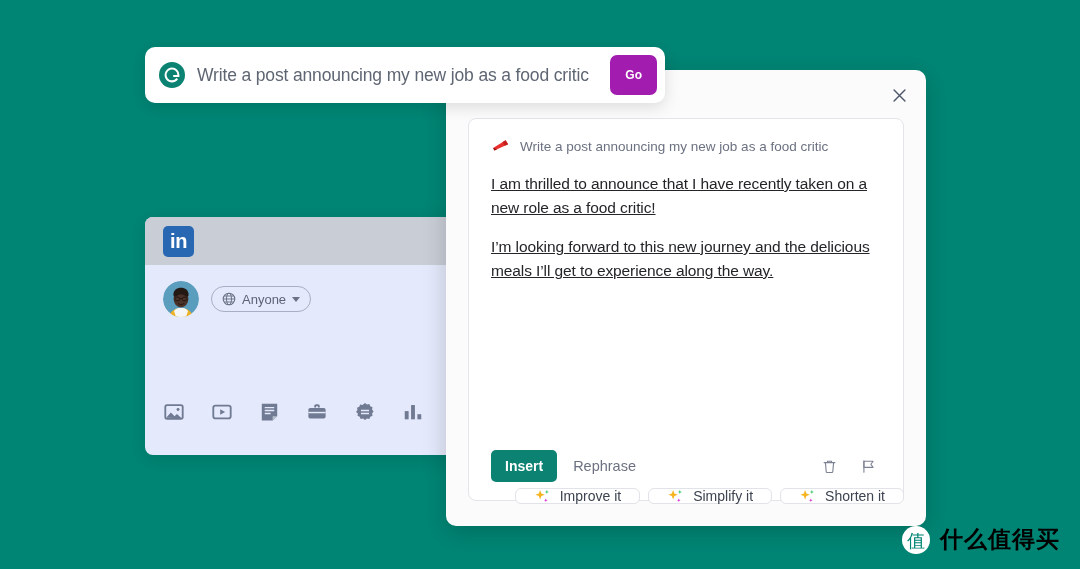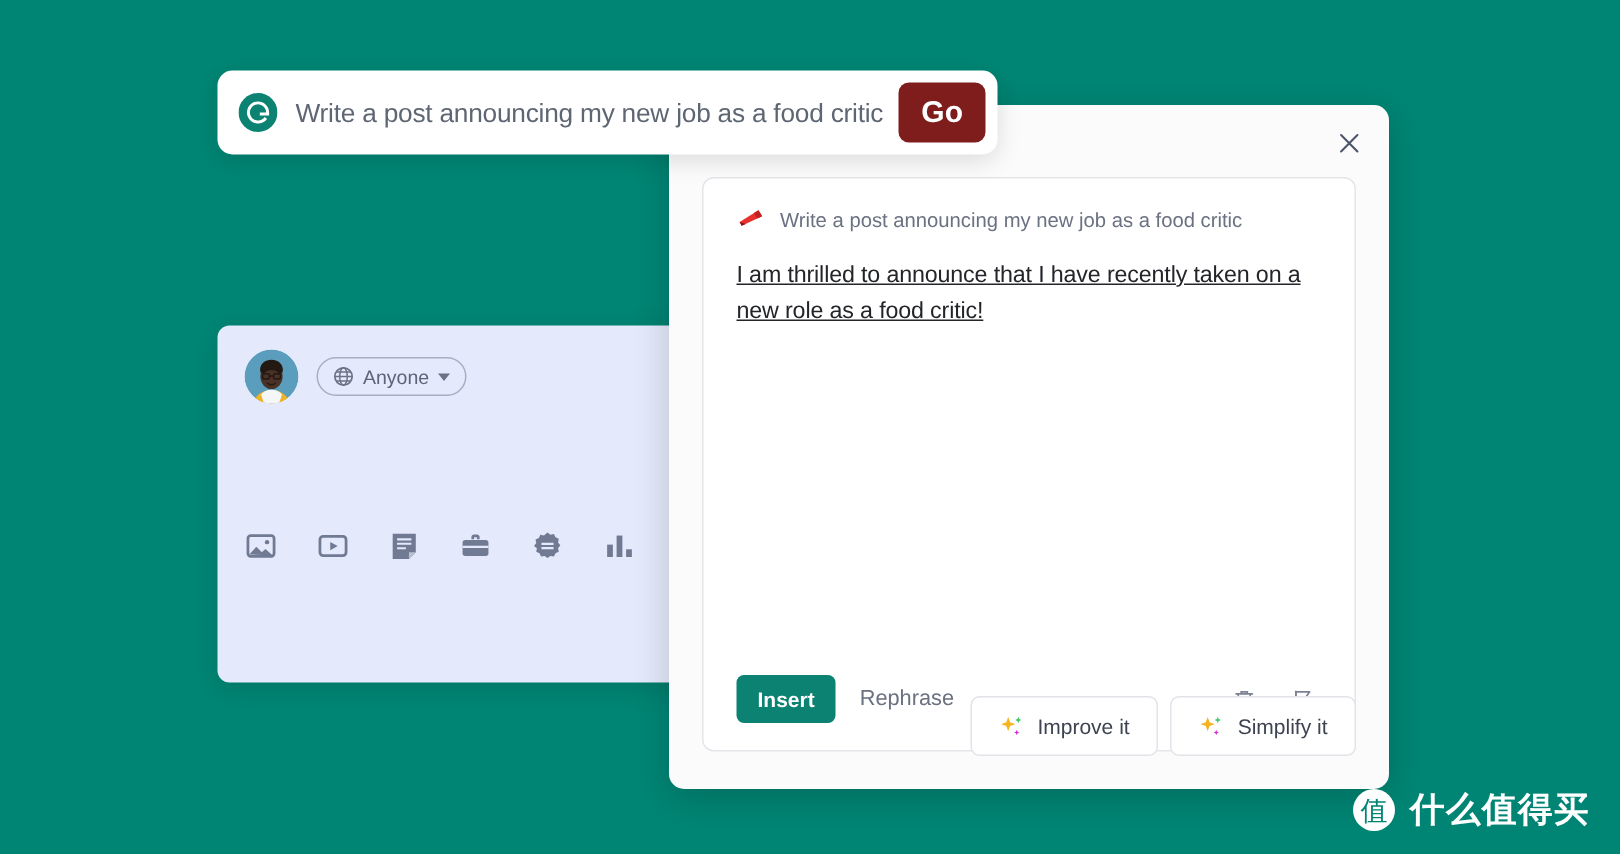--- a/index.html
+++ b/index.html
@@ -32,23 +32,23 @@
   .prompt-text {
     flex: 1 1 auto;
     font-size: 17.5px;
     color: #5f6673;
     letter-spacing: -0.15px;
     white-space: nowrap;
     overflow: hidden;
   }
   .go-button {
     flex: 0 0 auto;
-    background: #7f1d1d;
+    background: #a21caf;
     color: #ffffff;
-    font-size: 20px;
+    font-size: 12px;
     font-weight: bold;
     border: none;
     border-radius: 7px;
     height: 40px;
     padding: 0 15px;
     cursor: pointer;
     font-family: "Liberation Sans", sans-serif;
   }
 
   
@@ -198,21 +198,21 @@
     display: flex;
     flex-direction: column;
     align-items: flex-end;
     gap: 8px;
   }
   .chip-row { display: flex; gap: 8px; }
   .chip {
     display: inline-flex;
     align-items: center;
     gap: 9px;
-    height: 40px;
+    height: 16px;
     padding: 0 18px;
     background: #ffffff;
     border: 1px solid #e1e3e8;
     border-radius: 6px;
     font-size: 14px;
     color: #3d4350;
     cursor: pointer;
     white-space: nowrap;
     font-family: "Liberation Sans", sans-serif;
   }
@@ -221,40 +221,43 @@
   .watermark {
     position: absolute;
     right: 20px; bottom: 14px;
     display: flex;
     align-items: center;
     gap: 9px;
     z-index: 6;
   }
   .wm-logo { width: 30px; height: 30px; display: block; }
   .wm-text {
-    color: #ffffff;
+    color: #000000;
     font-size: 23px;
     font-weight: bold;
     letter-spacing: 1px;
     font-family: Liberation Mono, monospace;
   }
 </style>
 </head>
 <body>
 
 <div class="prompt-bar">
   <svg class="g-logo" viewBox="0 0 26 26">
     <circle cx="13" cy="13" r="13" fill="#0b8272"></circle>
     <path d="M13 5.6a7.4 7.4 0 1 0 6.05 11.66l-1.62-1.2A5.4 5.4 0 1 1 18.4 13h-4.2v1.95h6.2V13A7.4 7.4 0 0 0 13 5.6z" fill="#ffffff"></path>
   </svg>
   <div class="prompt-text">Write a post announcing my new job as a food critic</div>
   <button class="go-button">Go</button>
 </div>
 
 <div class="linkedin-window">
+  <div class="li-header">
+    <div class="li-logo">in</div>
+  </div>
   <div class="li-body">
     <div class="li-row">
       <svg class="avatar" viewBox="0 0 36 36">
         <circle cx="18" cy="18" r="18" fill="#5b9dbd"></circle>
         <path d="M6 36c1.4-6 6.2-9 12-9s10.6 3 12 9z" fill="#f0b323"></path>
         <path d="M11 30c1.6-2.2 4-3.2 7-3.2s5.4 1 7 3.2l-2 6h-10z" fill="#f5f6f8"></path>
         <ellipse cx="18" cy="18" rx="7.4" ry="8.4" fill="#4a3229"></ellipse>
         <path d="M10.4 13.6c0-4.3 3.4-6.8 7.6-6.8s7.6 2.5 7.6 6.8c0 1.3-.6 2.2-1.6 2.2-2 0-2.4-2.2-6-2.2s-4 2.2-6 2.2c-1 0-1.6-.9-1.6-2.2z" fill="#241812"></path>
         <rect x="12" y="16.2" width="4.6" height="3.4" rx="1.2" fill="none" stroke="#241812" stroke-width="1"></rect>
         <rect x="19.4" y="16.2" width="4.6" height="3.4" rx="1.2" fill="none" stroke="#241812" stroke-width="1"></rect>
@@ -318,20 +321,21 @@
     <div class="result-prompt">
       <svg width="19" height="19" viewBox="0 0 20 20">
         <path d="M2.2 11.6L15.4 3.4l2.6 4.2-14.4 6.6z" fill="#e8312f"></path>
         <path d="M2.2 11.6l1.4 2.6 2.9-1.3z" fill="#8d1210"></path>
         <path d="M15.4 3.4l2.6 4.2-3.4 1.6-2.4-3.9z" fill="#c31f1d"></path>
       </svg>
       <span class="label">Write a post announcing my new job as a food critic</span>
     </div>
 
     <p class="para">I am thrilled to announce that I have recently taken on a new role as a food critic!</p>
+    <p class="para">I’m looking forward to this new journey and the delicious meals I’ll get to experience along the way.</p>
 
     <div class="actions">
       <button class="insert-btn">Insert</button>
       <button class="rephrase-btn">Rephrase</button>
       <div class="spacer"></div>
       <button class="icon-btn">
         <svg width="17" height="17" viewBox="0 0 20 20">
           <path d="M3.6 5.4h12.8M7.6 5.4V3.8h4.8v1.6" stroke="#7c8292" stroke-width="1.3" fill="none" stroke-linecap="round"></path>
           <path d="M5.2 5.4l.9 10.4c0 .7.6 1.2 1.3 1.2h5.2c.7 0 1.3-.5 1.3-1.2l.9-10.4" stroke="#7c8292" stroke-width="1.3" fill="none" stroke-linecap="round"></path>
         </svg>
@@ -355,20 +359,28 @@
         </svg>
         <span>Improve it</span>
       </button>
       <button class="chip">
         <svg width="17" height="17" viewBox="0 0 20 20">
           <path d="M7.2 2.4l1.5 4.1 4.1 1.5-4.1 1.5-1.5 4.1-1.5-4.1L1.6 8l4.1-1.5z" fill="#f5b521"></path>
           <path d="M15.1 2.2l.7 1.8 1.8.7-1.8.7-.7 1.8-.7-1.8-1.8-.7 1.8-.7z" fill="#3ec96b"></path>
           <path d="M13.9 12.4l.6 1.5 1.5.6-1.5.6-.6 1.5-.6-1.5-1.5-.6 1.5-.6z" fill="#d62ad0"></path>
         </svg>
         <span>Simplify it</span>
+      </button>
+      <button class="chip">
+        <svg width="17" height="17" viewBox="0 0 20 20">
+          <path d="M7.2 2.4l1.5 4.1 4.1 1.5-4.1 1.5-1.5 4.1-1.5-4.1L1.6 8l4.1-1.5z" fill="#f5b521"></path>
+          <path d="M15.1 2.2l.7 1.8 1.8.7-1.8.7-.7 1.8-.7-1.8-1.8-.7 1.8-.7z" fill="#3ec96b"></path>
+          <path d="M13.9 12.4l.6 1.5 1.5.6-1.5.6-.6 1.5-.6-1.5-1.5-.6 1.5-.6z" fill="#d62ad0"></path>
+        </svg>
+        <span>Shorten it</span>
       </button>
     </div>
     <div class="chip-row">
     </div>
   </div>
 </div>
 
 <div class="watermark">
   <svg class="wm-logo" viewBox="0 0 30 30">
     <circle cx="15" cy="15" r="14" fill="#ffffff"></circle>

